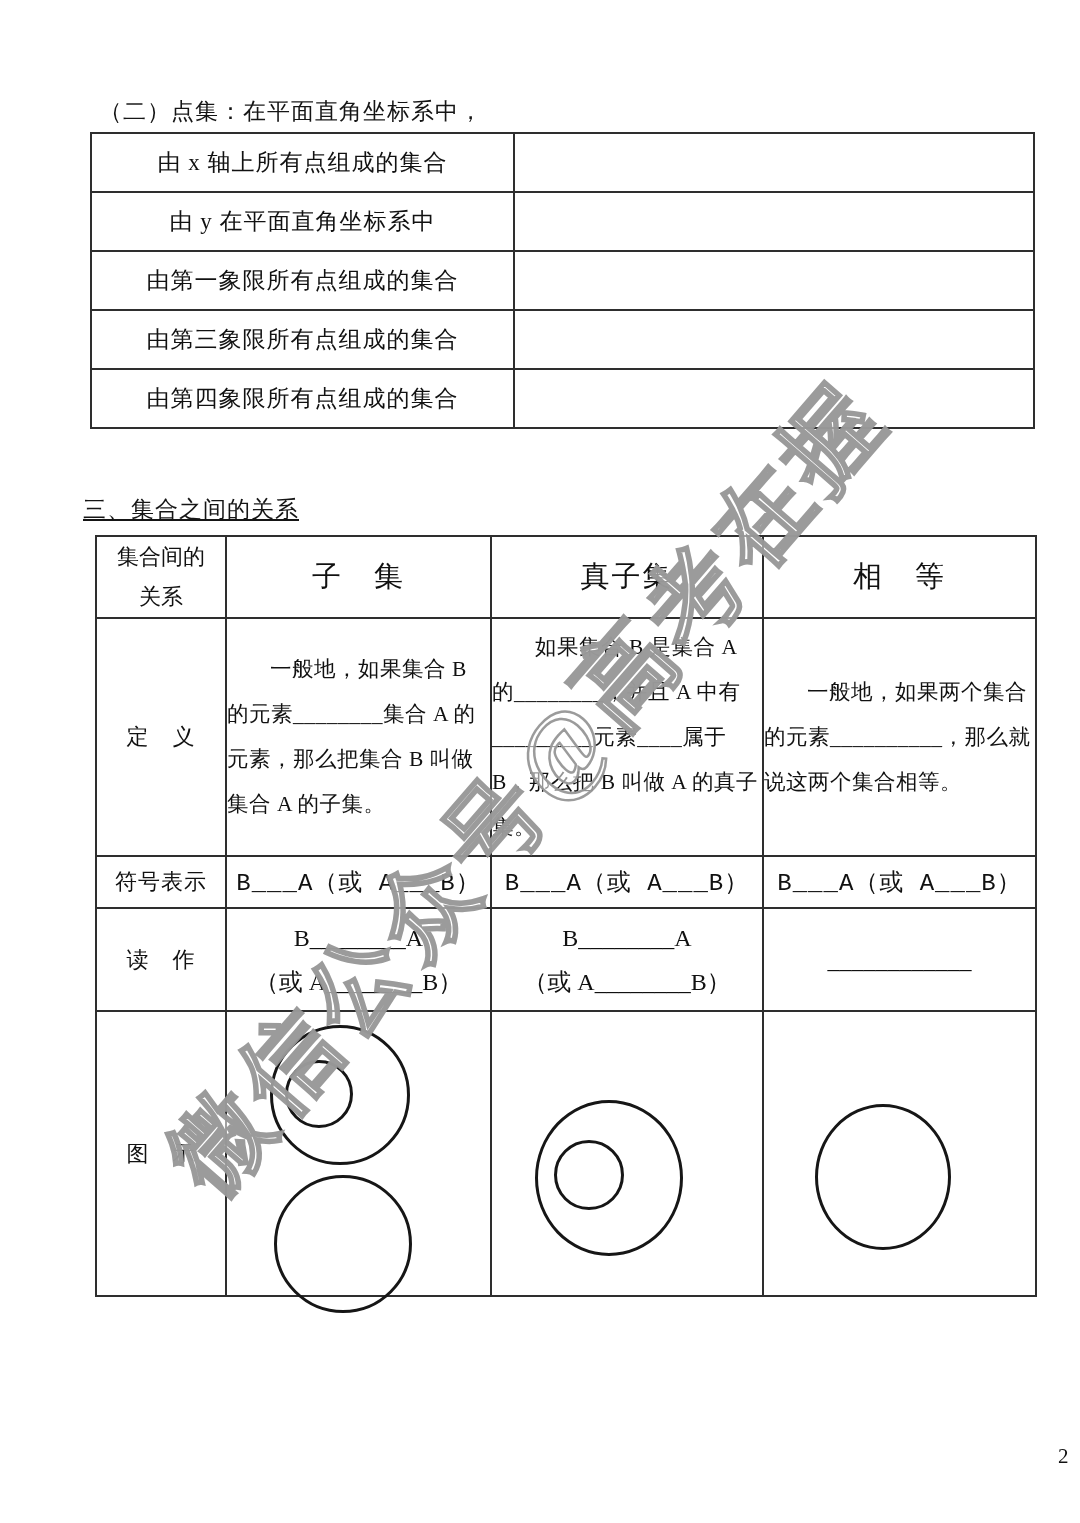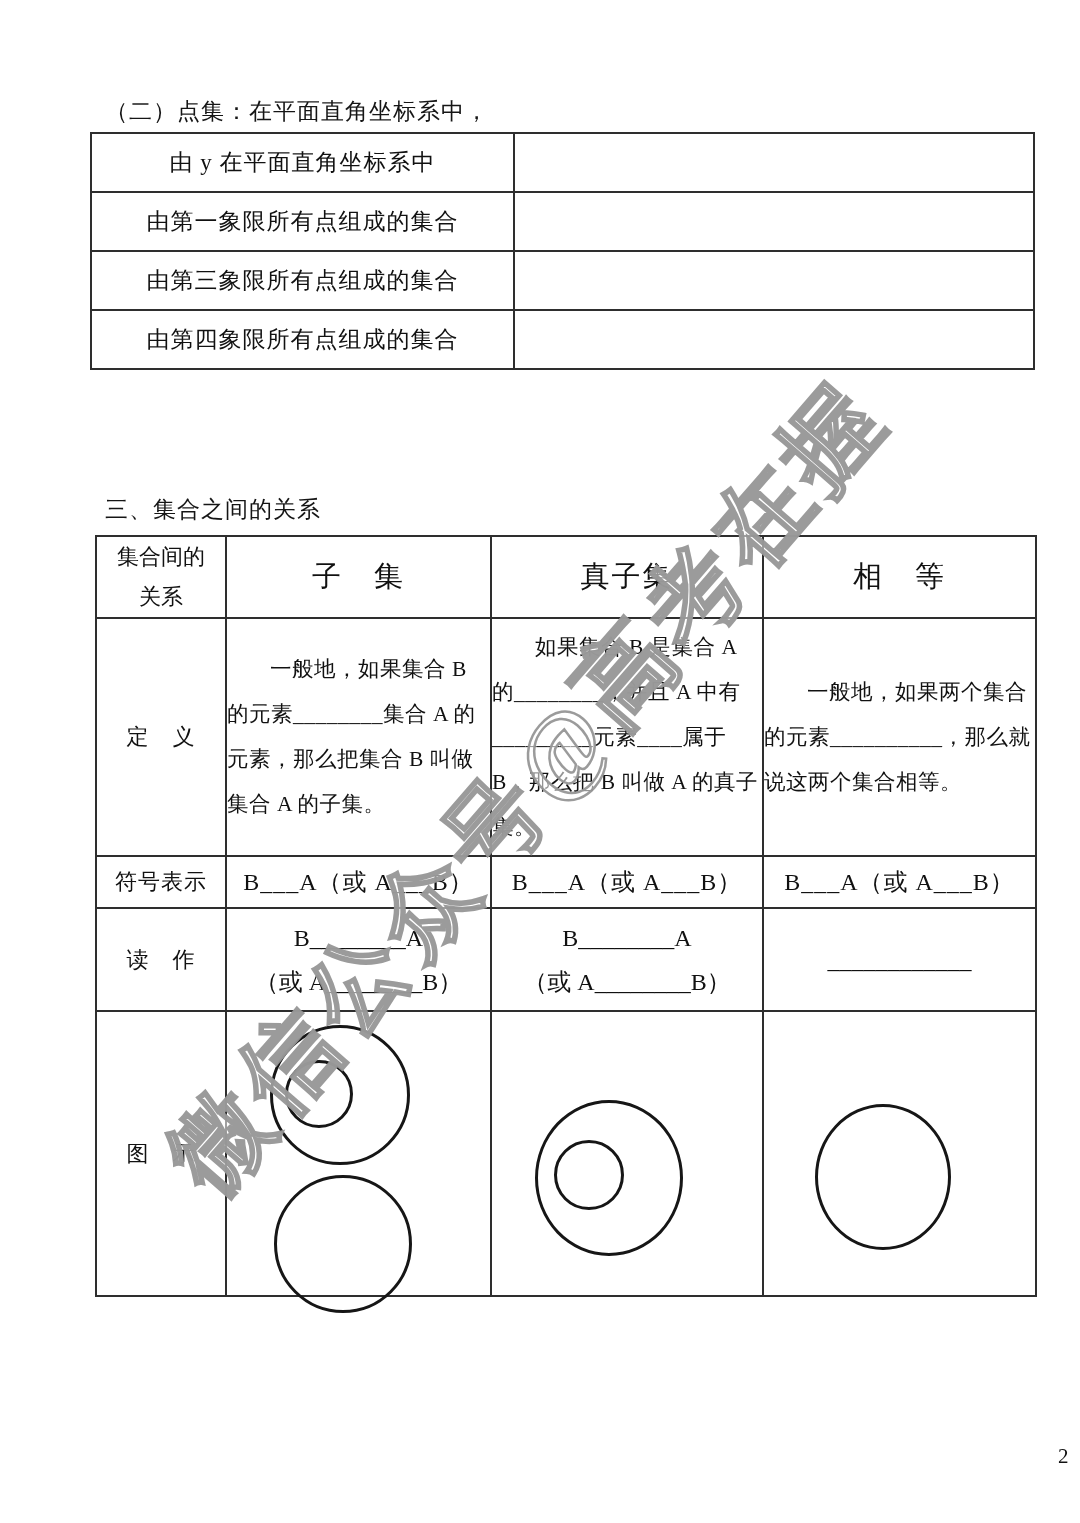--- a/index.html
+++ b/index.html
@@ -11,22 +11,22 @@
     color:#111;
     overflow:hidden;
   }
   .heading{
     position:absolute;
     font-size:23px;
     letter-spacing:1px;
     color:#151515;
     white-space:nowrap;
   }
-  #heading-point-sets{left:105px;top:96px;}
-  #heading-relations{left:105px;top:494px;}
+  #heading-point-sets{left:99px;top:96px;}
+  #heading-relations{left:83px;top:494px;text-decoration:underline;}
 
   table{border-collapse:collapse;table-layout:fixed;}
   td{border:2px solid #2e2e2e;box-sizing:border-box;vertical-align:middle;}
 
   
   #point-set-table{position:absolute;left:90px;top:132px;width:943px;}
   #point-set-table td{height:59px;}
   #point-set-table td.t1-label{
     width:423px;text-align:center;font-size:23px;letter-spacing:1px;
   }
@@ -36,21 +36,21 @@
   #relation-table{position:absolute;left:95px;top:535px;width:940px;}
   #relation-table td{padding:0;}
   .corner-cell{
     text-align:center;font-size:22px;line-height:40px;white-space:pre-line;margin-left:36px;
   }
   .col-header{
     text-align:center;font-size:29px;letter-spacing:2px;
   }
   tr.header-row td{height:82px;}
   tr.def-row td{height:238px;}
-  tr.sym-row td{height:52px;}
+  tr.sym-row td{height:52px;font-family:Liberation Mono, monospace;}
   tr.read-row td{height:103px;}
   tr.diagram-row td{height:285px;margin-left:48px;}
 
   .row-label{
     text-align:center;font-size:22px;letter-spacing:1px;
   }
   .def-cell{
     vertical-align:middle;
     font-size:21.5px;line-height:45px;
     padding:4px 14px 4px 14px;
@@ -103,20 +103,24 @@
 </style>
 </head>
 <body>
 
 <div class="page">
 
   <div class="heading" id="heading-point-sets">（二）点集：在平面直角坐标系中，</div>
 
   <table id="point-set-table">
     <tbody>
+      <tr>
+        <td class="t1-label">由 x 轴上所有点组成的集合</td>
+        <td class="t1-answer"></td>
+      </tr>
       <tr>
         <td class="t1-label">由 y 在平面直角坐标系中</td>
         <td class="t1-answer"></td>
       </tr>
       <tr>
         <td class="t1-label">由第一象限所有点组成的集合</td>
         <td class="t1-answer"></td>
       </tr>
       <tr>
         <td class="t1-label">由第三象限所有点组成的集合</td>

